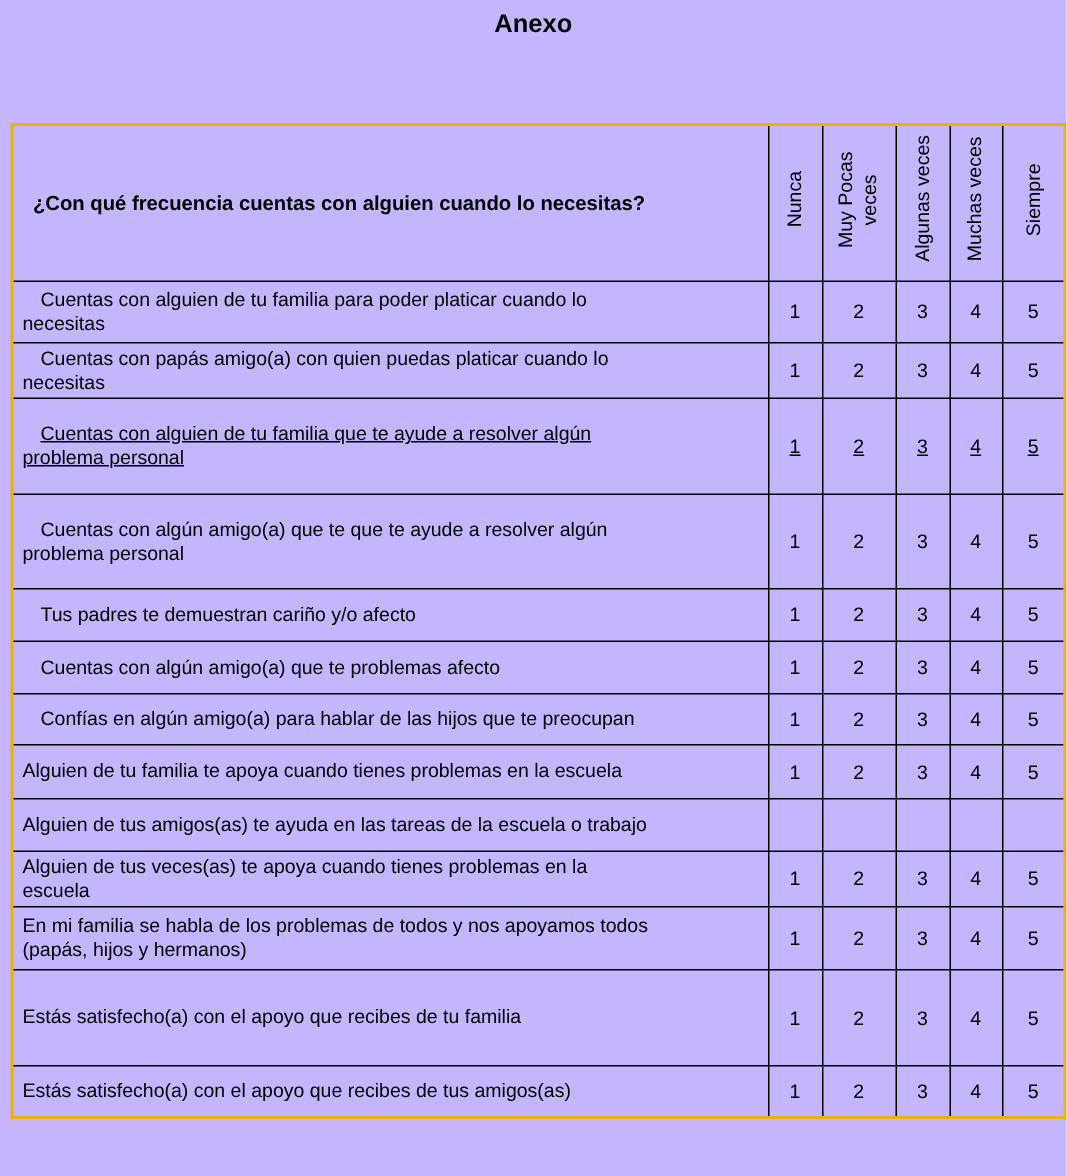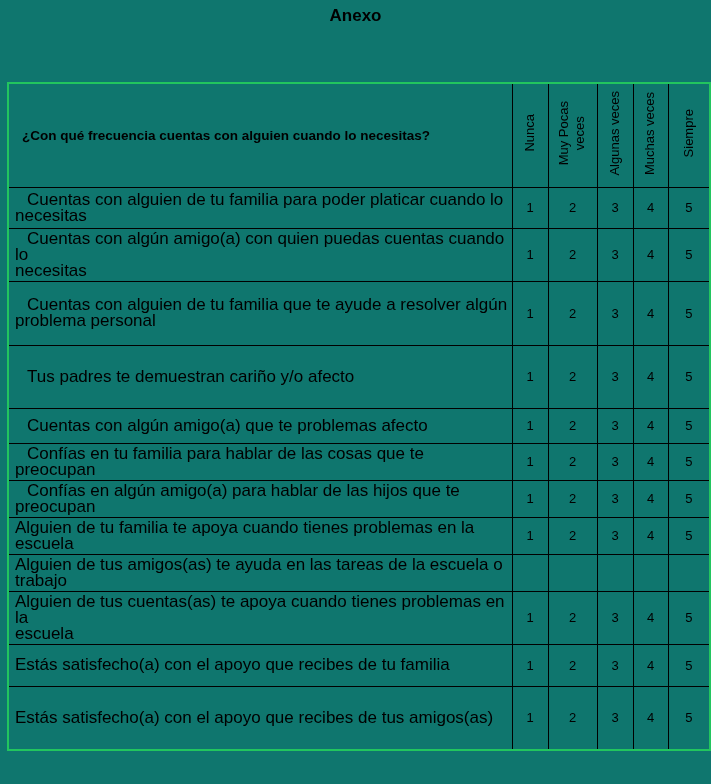--- a/index.html
+++ b/index.html
@@ -6,40 +6,40 @@
     margin: 0;
     padding: 0;
     background: #ffffff;
     color: #000000;
     font-family: "Liberation Sans", sans-serif;
   }
   .page {
     position: relative;
     width: 711px;
     height: 784px;
-    background: #0f766e;
+    background: #c4b5fd;
     overflow: hidden;
   }
   .page-title {
     position: absolute;
     top: 6px;
     left: 0;
     width: 100%;
     text-align: center;
     font-size: 17px;
     font-weight: bold;
   }
   table.survey {
     position: absolute;
     left: 7px;
     top: 82px;
     width: 702px;
     border-collapse: collapse;
     table-layout: fixed;
-    border: 2px solid #22c55e;
+    border: 2px solid #eab308;
   }
   table.survey th, table.survey td {
     border: 1.5px solid #000;
     overflow: hidden;
   }
   thead tr { height: 104px; }
   th.qhead {
     font-size: 13.5px;
     font-weight: bold;
     text-align: left;
@@ -55,36 +55,36 @@
   .vtext {
     display: inline-block;
     writing-mode: vertical-rl;
     transform: rotate(180deg);
     font-size: 13px;
     line-height: 1.25;
     white-space: pre-line;
     text-align: center;
   }
   td.q {
-    font-size: 17px;
+    font-size: 13px;
     line-height: 16px;
     vertical-align: middle;
     padding: 2px 4px 2px 6px;
     white-space: pre-line;
   }
   td.q.indent { text-indent: 12px; }
   td.num {
     font-size: 13px;
     text-align: center;
     vertical-align: middle;
   }
   
   tbody tr:nth-child(1)  { height: 41px; }
   tbody tr:nth-child(2)  { height: 37px; }
-  tbody tr:nth-child(3)  { height: 64px; }
+  tbody tr:nth-child(3)  { height: 64px; text-decoration: underline; }
   tbody tr:nth-child(4)  { height: 63px; }
   tbody tr:nth-child(5)  { height: 35px; margin-top: 20px; }
   tbody tr:nth-child(6)  { height: 35px; }
   tbody tr:nth-child(7)  { height: 34px; }
   tbody tr:nth-child(8)  { height: 36px; }
   tbody tr:nth-child(9)  { height: 35px; margin-top: 28px; }
   tbody tr:nth-child(10) { height: 33px; }
   tbody tr:nth-child(11) { height: 42px; }
   tbody tr:nth-child(12) { height: 64px; }
   tbody tr:nth-child(13) { height: 35px; margin-top: 16px; }
@@ -121,62 +121,63 @@
         <tr>
           <td class="q indent">Cuentas con alguien de tu familia para poder platicar cuando lo
 necesitas</td>
           <td class="num">1</td>
           <td class="num">2</td>
           <td class="num">3</td>
           <td class="num">4</td>
           <td class="num">5</td>
         </tr>
         <tr>
-          <td class="q indent">Cuentas con algún amigo(a) con quien puedas cuentas cuando lo
+          <td class="q indent">Cuentas con papás amigo(a) con quien puedas platicar cuando lo
 necesitas</td>
           <td class="num">1</td>
           <td class="num">2</td>
           <td class="num">3</td>
           <td class="num">4</td>
           <td class="num">5</td>
         </tr>
         <tr>
           <td class="q indent">Cuentas con alguien de tu familia que te ayude a resolver algún
 problema personal</td>
           <td class="num">1</td>
           <td class="num">2</td>
           <td class="num">3</td>
           <td class="num">4</td>
           <td class="num">5</td>
         </tr>
         <tr>
+          <td class="q indent">Cuentas con algún amigo(a) que te que te ayude a resolver algún
+problema personal</td>
+          <td class="num">1</td>
+          <td class="num">2</td>
+          <td class="num">3</td>
+          <td class="num">4</td>
+          <td class="num">5</td>
+        </tr>
+        <tr>
           <td class="q indent">Tus padres te demuestran cariño y/o afecto</td>
           <td class="num">1</td>
           <td class="num">2</td>
           <td class="num">3</td>
           <td class="num">4</td>
           <td class="num">5</td>
         </tr>
         <tr>
           <td class="q indent">Cuentas con algún amigo(a) que te problemas afecto</td>
           <td class="num">1</td>
           <td class="num">2</td>
           <td class="num">3</td>
           <td class="num">4</td>
           <td class="num">5</td>
         </tr>
         <tr>
-          <td class="q indent">Confías en tu familia para hablar de las cosas que te preocupan</td>
-          <td class="num">1</td>
-          <td class="num">2</td>
-          <td class="num">3</td>
-          <td class="num">4</td>
-          <td class="num">5</td>
-        </tr>
-        <tr>
           <td class="q indent">Confías en algún amigo(a) para hablar de las hijos que te preocupan</td>
           <td class="num">1</td>
           <td class="num">2</td>
           <td class="num">3</td>
           <td class="num">4</td>
           <td class="num">5</td>
         </tr>
         <tr>
           <td class="q">Alguien de tu familia te apoya cuando tienes problemas en la escuela</td>
           <td class="num">1</td>
@@ -187,22 +188,31 @@
         </tr>
         <tr>
           <td class="q">Alguien de tus amigos(as) te ayuda en las tareas de la escuela o trabajo</td>
           <td class="num"></td>
           <td class="num"></td>
           <td class="num"></td>
           <td class="num"></td>
           <td class="num"></td>
         </tr>
         <tr>
-          <td class="q">Alguien de tus cuentas(as) te apoya cuando tienes problemas en la
+          <td class="q">Alguien de tus veces(as) te apoya cuando tienes problemas en la
 escuela</td>
+          <td class="num">1</td>
+          <td class="num">2</td>
+          <td class="num">3</td>
+          <td class="num">4</td>
+          <td class="num">5</td>
+        </tr>
+        <tr>
+          <td class="q">En mi familia se habla de los problemas de todos y nos apoyamos todos
+(papás, hijos y hermanos)</td>
           <td class="num">1</td>
           <td class="num">2</td>
           <td class="num">3</td>
           <td class="num">4</td>
           <td class="num">5</td>
         </tr>
         <tr>
           <td class="q">Estás satisfecho(a) con el apoyo que recibes de tu familia</td>
           <td class="num">1</td>
           <td class="num">2</td>

